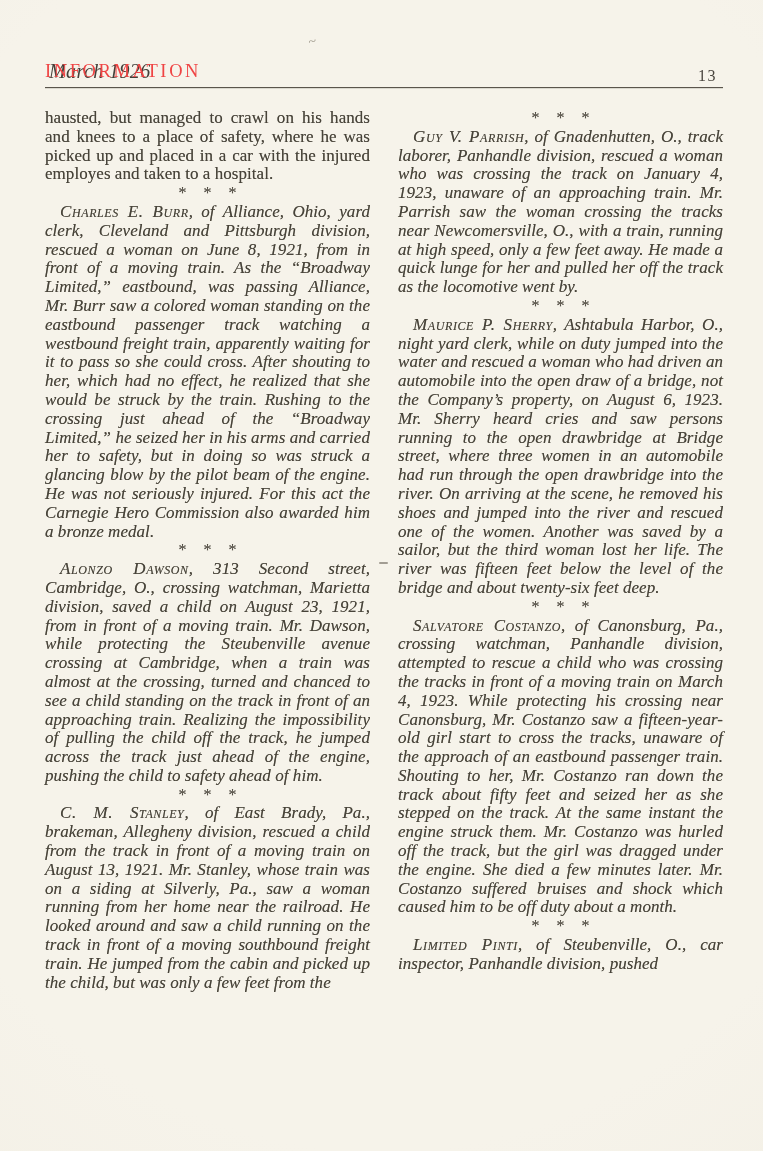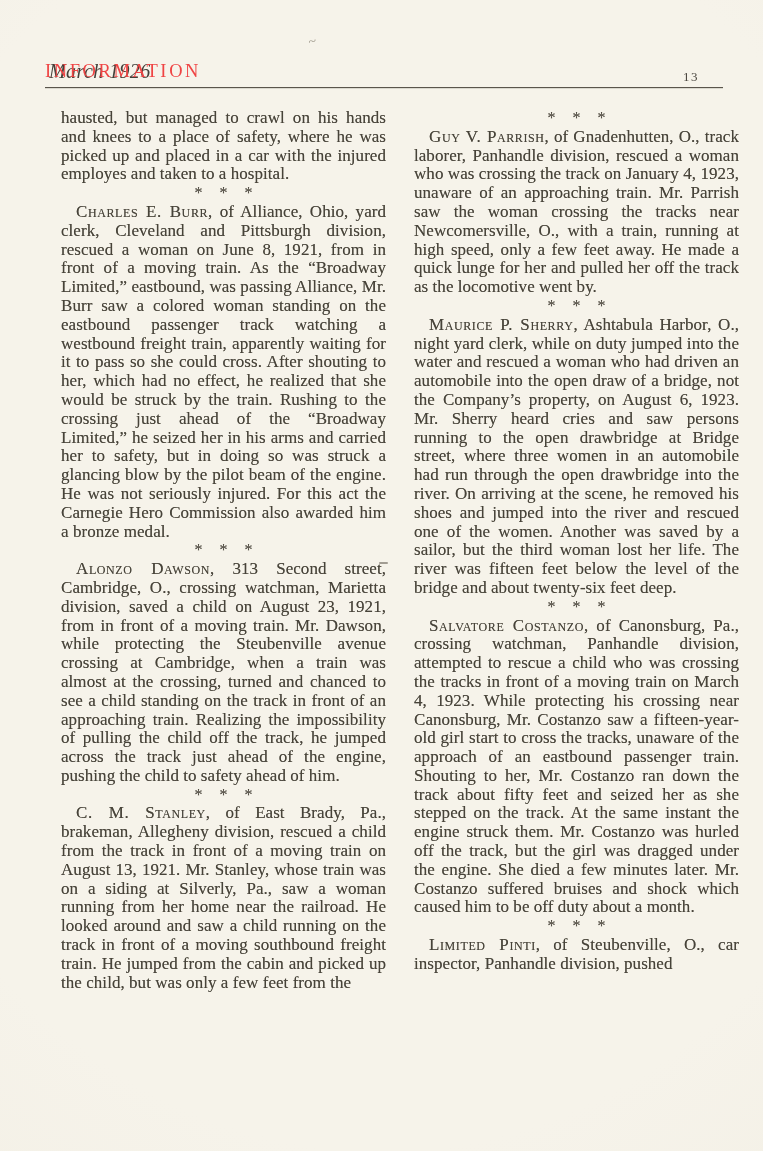--- a/index.html
+++ b/index.html
@@ -31,51 +31,50 @@
     color: #44403a;
   }
   .pub-title {
     position: absolute; left: 0; right: 0; bottom: 1px;
     text-align: left;
     font-size: 18.5px;
     letter-spacing: 2.6px;
     color: #ef4444;
   }
   .page-number {
-    position: absolute; right: 24px; bottom: -2px;
-    font-size: 13px;
+    position: absolute; right: 6px; bottom: -2px;
+    font-size: 16px;
     letter-spacing: 1.5px;
     font-variant-numeric: oldstyle-nums;
     color: #4a463f;
   }
   .header-rule {
     width: 678px;
     height: 0;
     border-top: 1.8px solid #5a554c;
     margin-top: 4px;
     box-shadow: 0 0.5px 0 rgba(90,85,76,0.35);
   }
   
   .columns {
     display: flex;
     gap: 28px;
     margin-top: 21px;
     width: 678px;
-    margin-left: 16px;
   }
   .col {
     width: 332px;
     font-size: 17px;
     line-height: 18.8px;
     text-align: justify;
     letter-spacing: 0.05px;
     text-shadow: 0 0 0.45px rgba(71,67,57,0.55);
   }
   .col p { margin: 0; }
-  p.entry { text-indent: 15px; }
+  p.entry { text-indent: 15px; font-style: italic; }
   .person-name {
     font-variant: small-caps;
     letter-spacing: 0.6px;
   }
   .sep {
     text-align: center;
     text-indent: 0;
     word-spacing: 13px;
     font-size: 16px;
     line-height: 18.8px;

